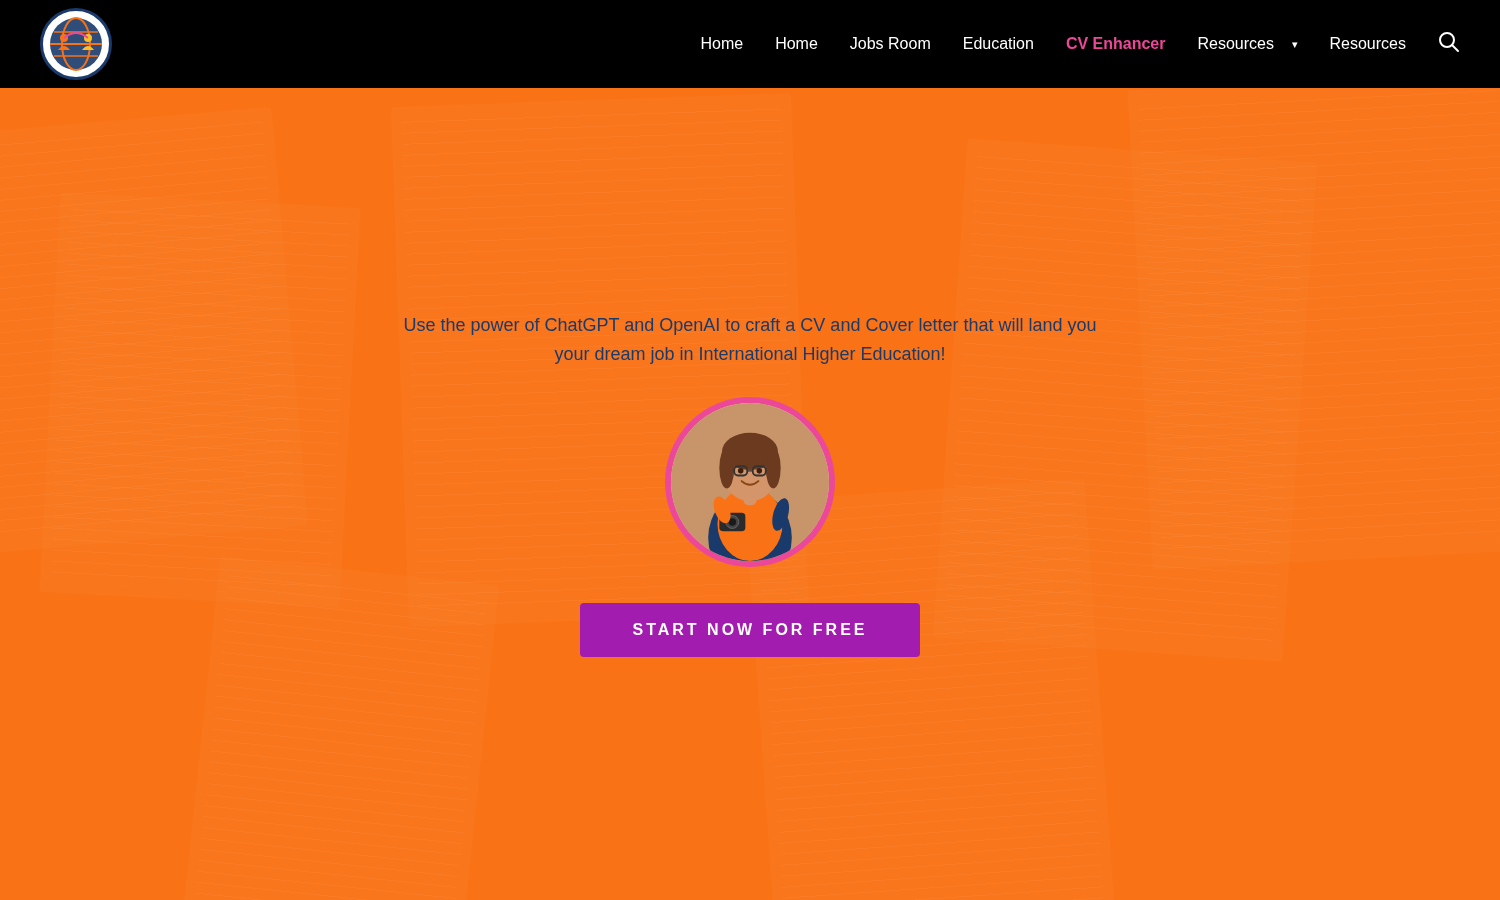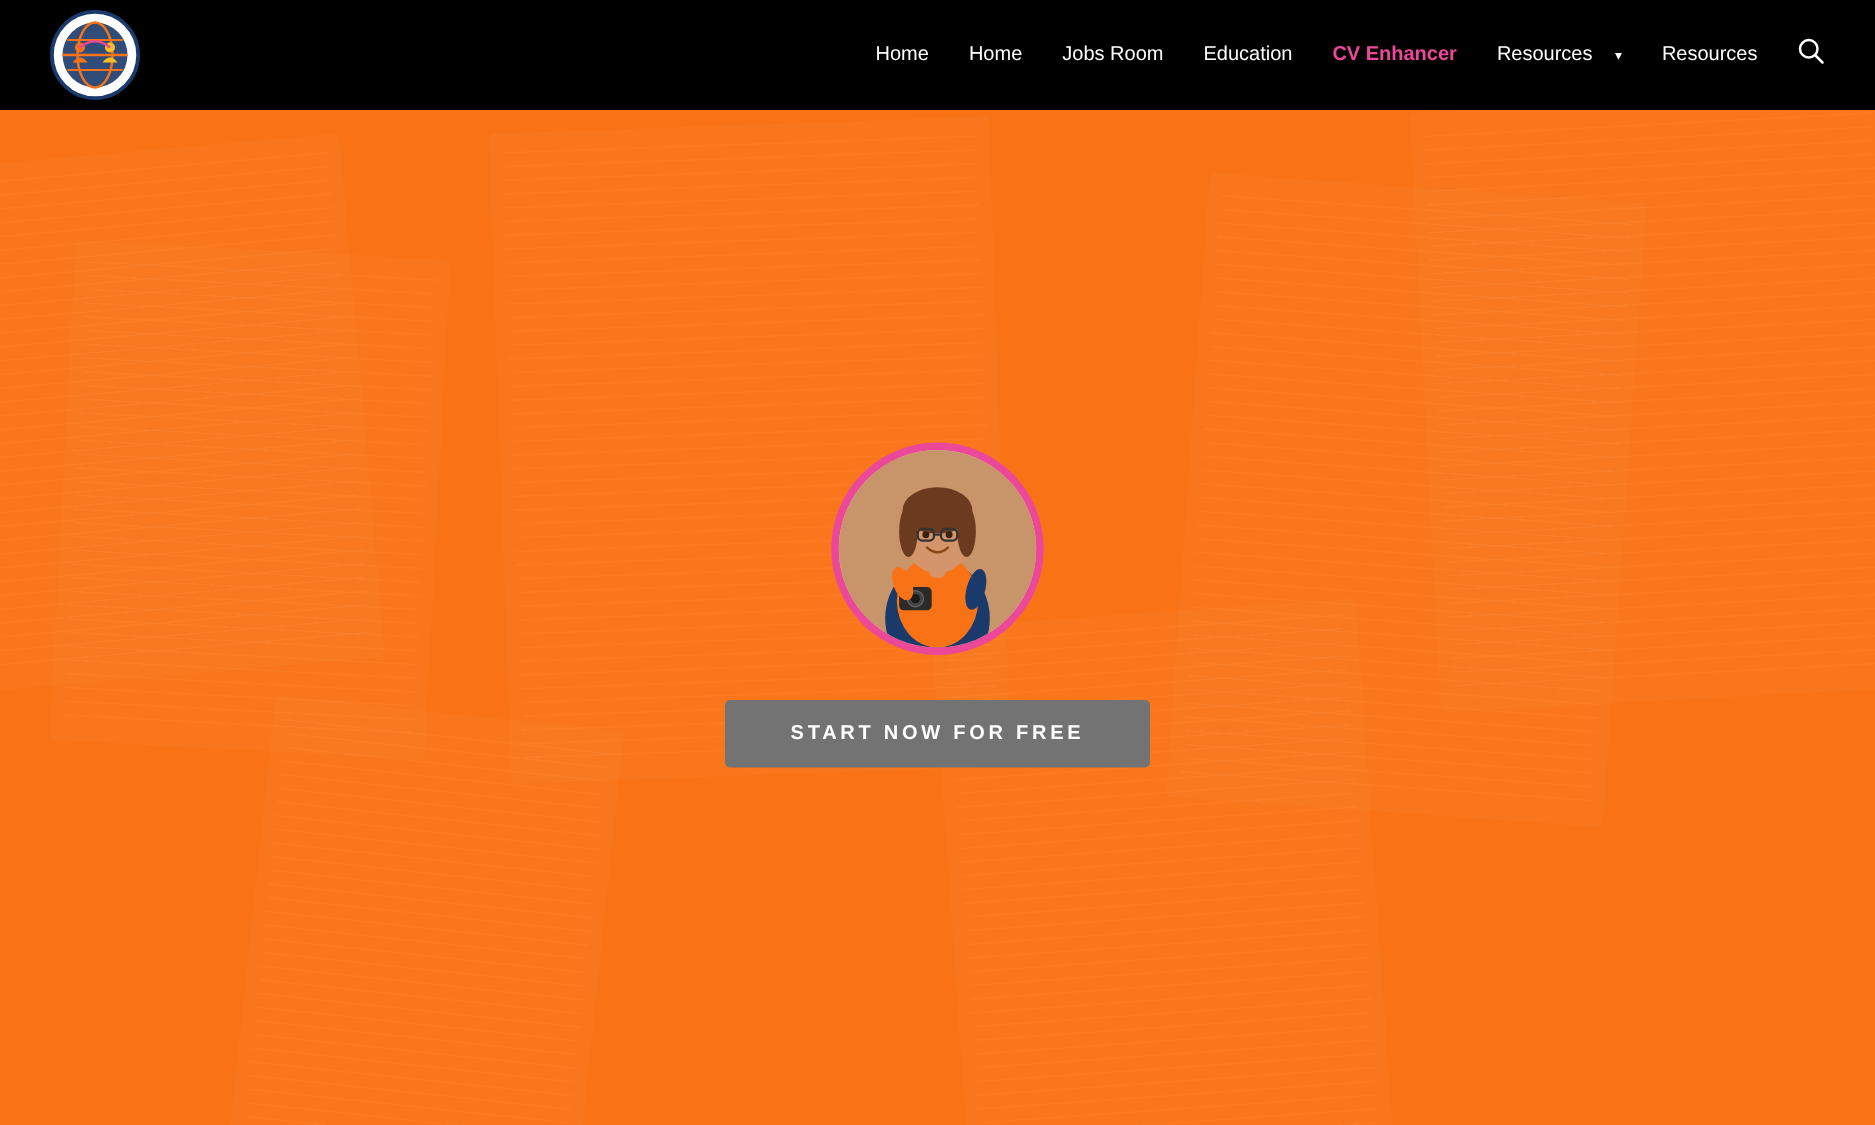--- a/index.html
+++ b/index.html
@@ -161,21 +161,21 @@
       justify-content: center;
       background: #e8c9a0;
       flex-shrink: 0;
     }
     
     .avatar-svg {
       width: 100%;
       height: 100%;
     }
     .cta-btn {
-      background: #737373;
+      background: #a21caf;
       color: #fff;
       border: none;
       padding: 18px 52px;
       font-size: 16px;
       font-weight: 800;
       letter-spacing: 3px;
       text-transform: uppercase;
       border-radius: 4px;
       cursor: pointer;
       transition: background 0.2s;
@@ -233,20 +233,24 @@
     <button class="search-icon-btn">
       <svg width="22" height="22" viewBox="0 0 22 22" fill="none">
         <circle cx="9" cy="9" r="7" stroke="white" stroke-width="2"></circle>
         <line x1="14" y1="14" x2="20" y2="20" stroke="white" stroke-width="2" stroke-linecap="round"></line>
       </svg>
     </button>
   </nav>
 </header>
 
 <div class="hero-content">
+  <p class="hero-description">
+    <span>Use the power of ChatGPT and OpenAI to craft a CV and Cover letter that will land you</span><br>
+    <span>your dream job in International Higher Education!</span>
+  </p>
 
   <div class="avatar-container">
 
     <svg class="avatar-svg" viewBox="0 0 170 170">
 
       <rect width="170" height="170" fill="#c8956a"></rect>
 
       <ellipse cx="85" cy="145" rx="45" ry="50" fill="#1a3a6b"></ellipse>
 
       <ellipse cx="85" cy="130" rx="35" ry="40" fill="#f97316"></ellipse>

